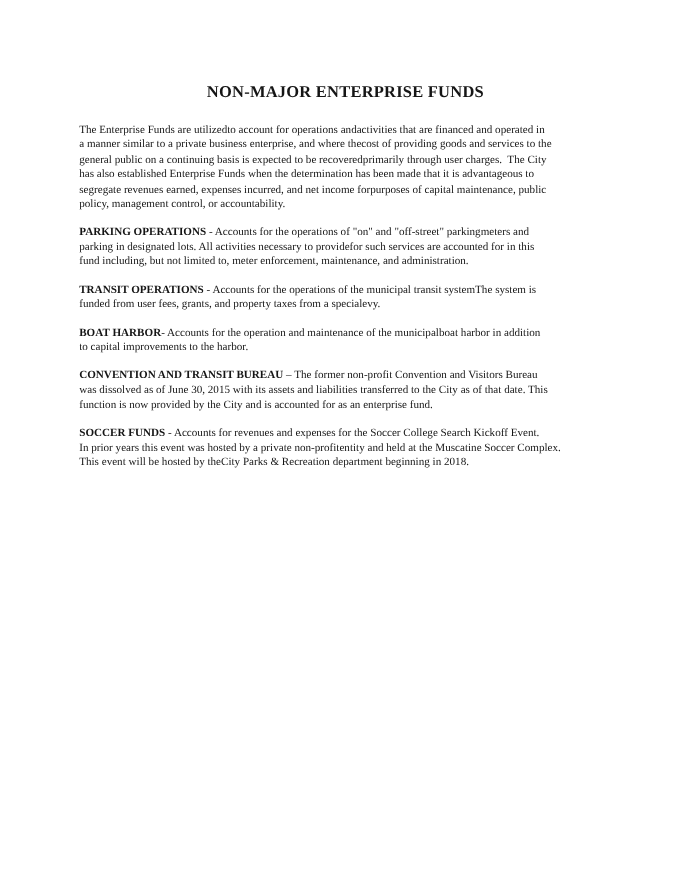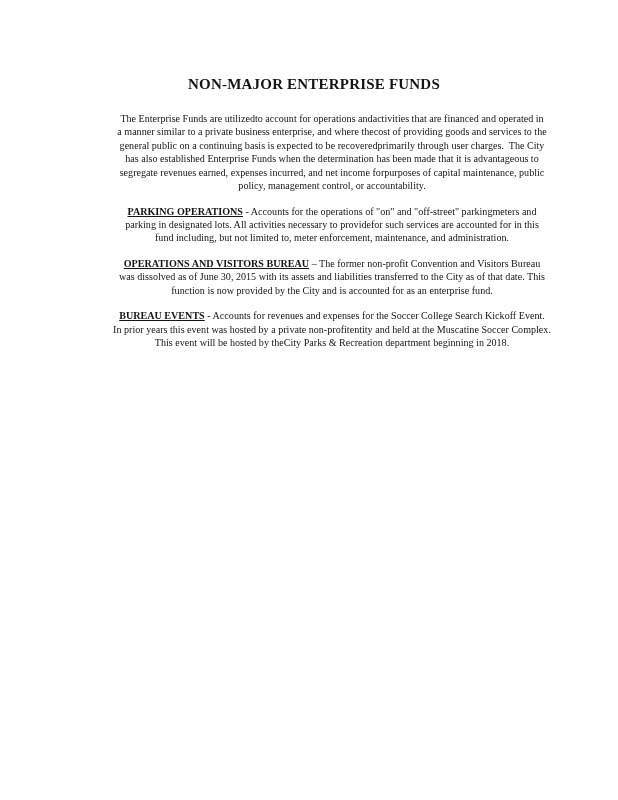--- a/index.html
+++ b/index.html
@@ -31,42 +31,44 @@
     position: absolute;
     left: 72px;
     top: 112px;
     width: 520px;
     font-size: 10.1px;
     line-height: 13.4px;
   }
   .para {
     margin: 0 0 12.2px 0;
     white-space: pre;
-    text-align: center;
   }
   .para strong {
     font-weight: bold;
-    text-decoration: underline;
   }
 </style>
 </head>
 <body>
 
 <div class="page">
   <h1 class="title">NON-MAJOR ENTERPRISE FUNDS</h1>
   <div class="content">
     <p class="para"><span>The Enterprise Funds are utilizedto account for operations andactivities that are financed and operated in
 a manner similar to a private business enterprise, and where thecost of providing goods and services to the
 general public on a continuing basis is expected to be recoveredprimarily through user charges.  The City
 has also established Enterprise Funds when the determination has been made that it is advantageous to
 segregate revenues earned, expenses incurred, and net income forpurposes of capital maintenance, public
 policy, management control, or accountability.</span></p>
     <p class="para"><strong>PARKING OPERATIONS</strong><span> - Accounts for the operations of "on" and "off-street" parkingmeters and
 parking in designated lots. All activities necessary to providefor such services are accounted for in this
 fund including, but not limited to, meter enforcement, maintenance, and administration.</span></p>
-    <p class="para"><strong>OPERATIONS AND VISITORS BUREAU</strong><span> – The former non-profit Convention and Visitors Bureau
+    <p class="para"><strong>TRANSIT OPERATIONS</strong><span> - Accounts for the operations of the municipal transit systemThe system is
+funded from user fees, grants, and property taxes from a specialevy.</span></p>
+    <p class="para"><strong>BOAT HARBOR</strong><span>- Accounts for the operation and maintenance of the municipalboat harbor in addition
+to capital improvements to the harbor.</span></p>
+    <p class="para"><strong>CONVENTION AND TRANSIT BUREAU</strong><span> – The former non-profit Convention and Visitors Bureau
 was dissolved as of June 30, 2015 with its assets and liabilities transferred to the City as of that date. This
 function is now provided by the City and is accounted for as an enterprise fund.</span></p>
-    <p class="para"><strong>BUREAU EVENTS</strong><span> - Accounts for revenues and expenses for the Soccer College Search Kickoff Event.
+    <p class="para"><strong>SOCCER FUNDS</strong><span> - Accounts for revenues and expenses for the Soccer College Search Kickoff Event.
 In prior years this event was hosted by a private non-profitentity and held at the Muscatine Soccer Complex.
 This event will be hosted by theCity Parks &amp; Recreation department beginning in 2018.</span></p>
   </div>
 </div>
 
 </body></html>

